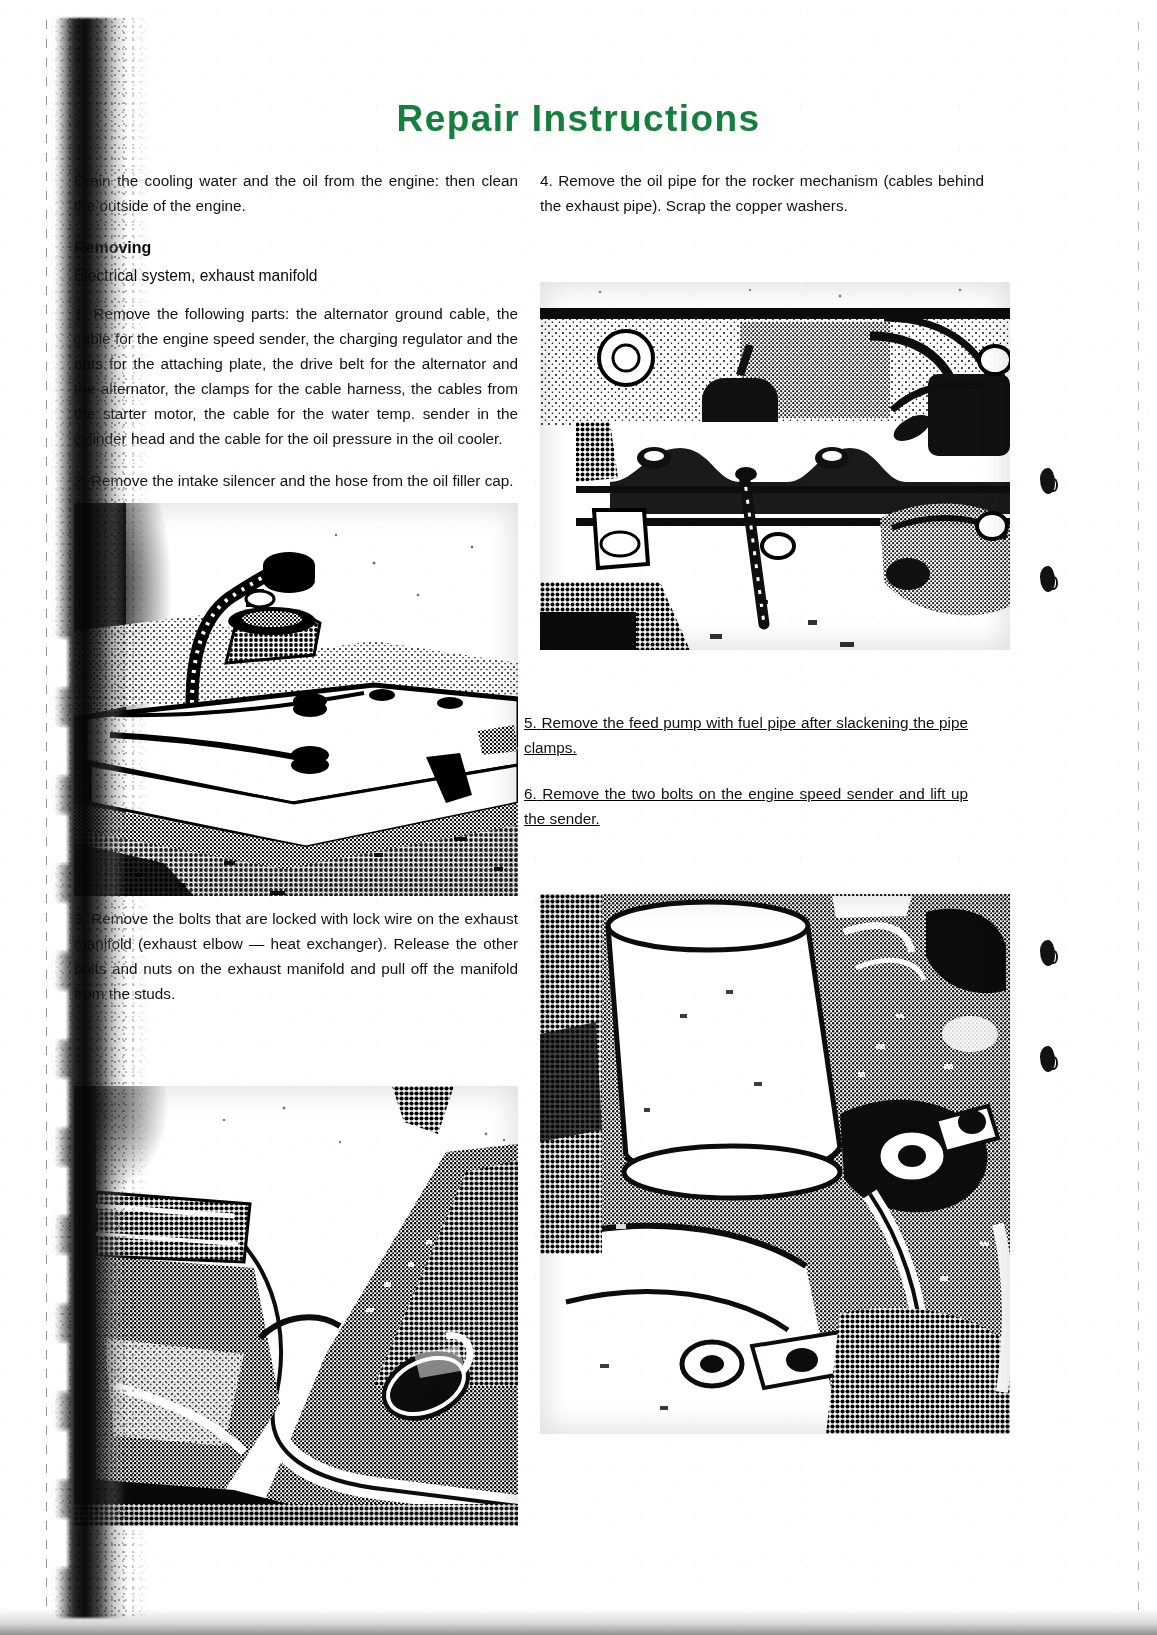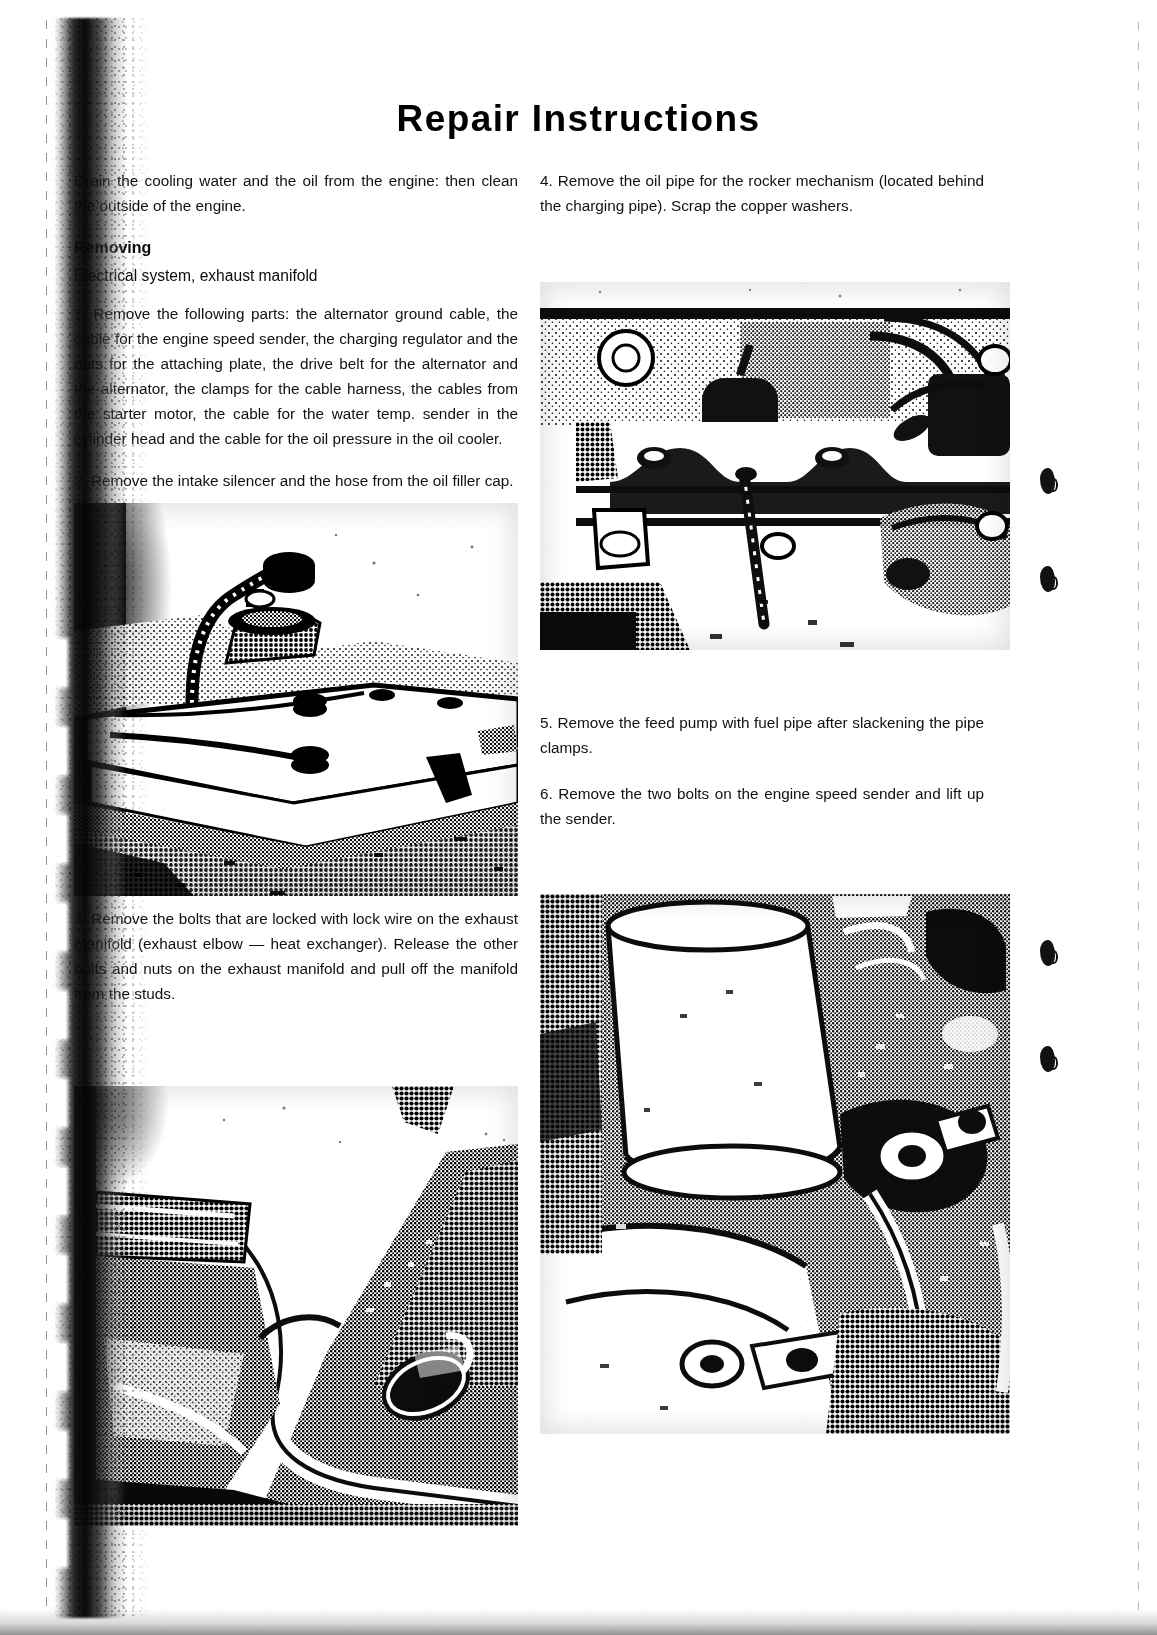--- a/index.html
+++ b/index.html
@@ -81,21 +81,21 @@
 
   
   #bottomedge{
     position:absolute;left:0;bottom:0;width:1157px;height:26px;
     background:linear-gradient(to bottom, rgba(255,255,255,0) 0%, rgba(40,40,40,.18) 55%, rgba(10,10,10,.45) 100%);
   }
 
   
   #title{
     position:absolute;left:0;top:98px;width:1157px;text-align:center;
-    font-size:37px;font-weight:700;letter-spacing:1.4px;color:#000000;
+    font-size:37px;font-weight:700;letter-spacing:1.4px;color:#15803d;
     font-family:"Liberation Sans","DejaVu Sans",sans-serif;
   }
 
   .col{position:absolute;width:444px;}
   #colL{left:74px;top:168px;}
   #colR{left:540px;top:168px;}
 
   .para{
     font-size:15.3px;line-height:25px;color:#101010;text-align:justify;
     margin:0 0 17px 0;text-justify:inter-word;
@@ -493,25 +493,25 @@
   <div class="col" style="left:74px;top:906px;">
     <p class="para">
       <span>3.</span>
       <span>Remove the bolts that are locked with lock wire on the exhaust manifold (exhaust elbow — heat exchanger). Release the other bolts and nuts on the exhaust manifold and pull off the manifold from the studs.</span>
     </p>
   </div>
 
   <div class="col" id="colR">
     <p class="para">
       <span>4.</span>
-      <span>Remove the oil pipe for the rocker mechanism (located behind the charging pipe). Scrap the copper washers.</span>
+      <span>Remove the oil pipe for the rocker mechanism (cables behind the exhaust pipe). Scrap the copper washers.</span>
     </p>
   </div>
 
-  <div class="col" style="left:540px;top:710px;">
+  <div class="col" style="left:524px;top:710px;text-decoration:underline;">
     <p class="para">
       <span>5.</span>
       <span>Remove the feed pump with fuel pipe after slackening the pipe clamps.</span>
     </p>
     <p class="para" style="margin-top:21px">
       <span>6.</span>
       <span>Remove the two bolts on the engine speed sender and lift up the sender.</span>
     </p>
   </div>
 

